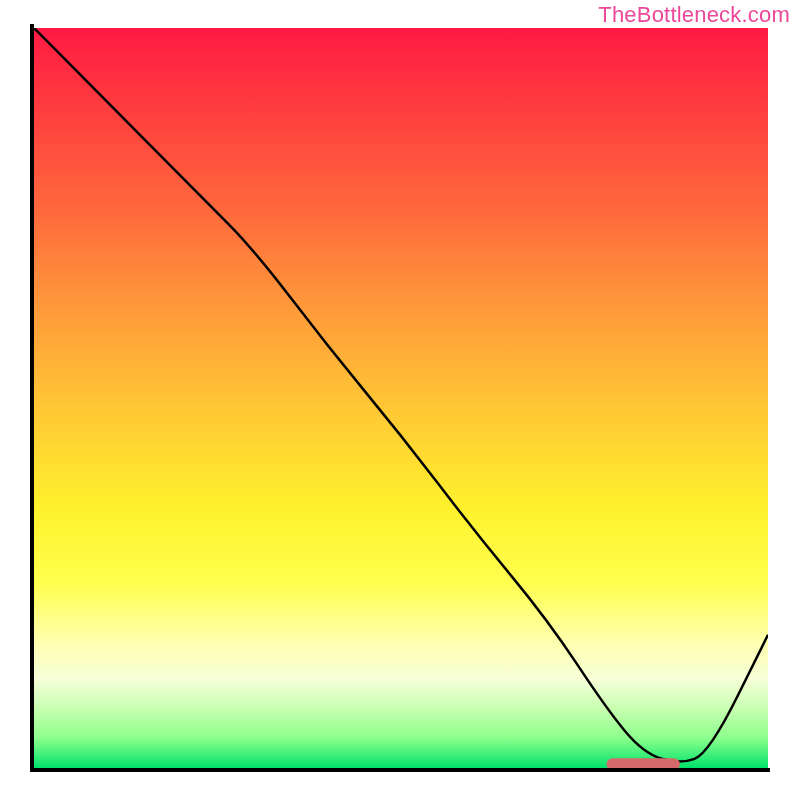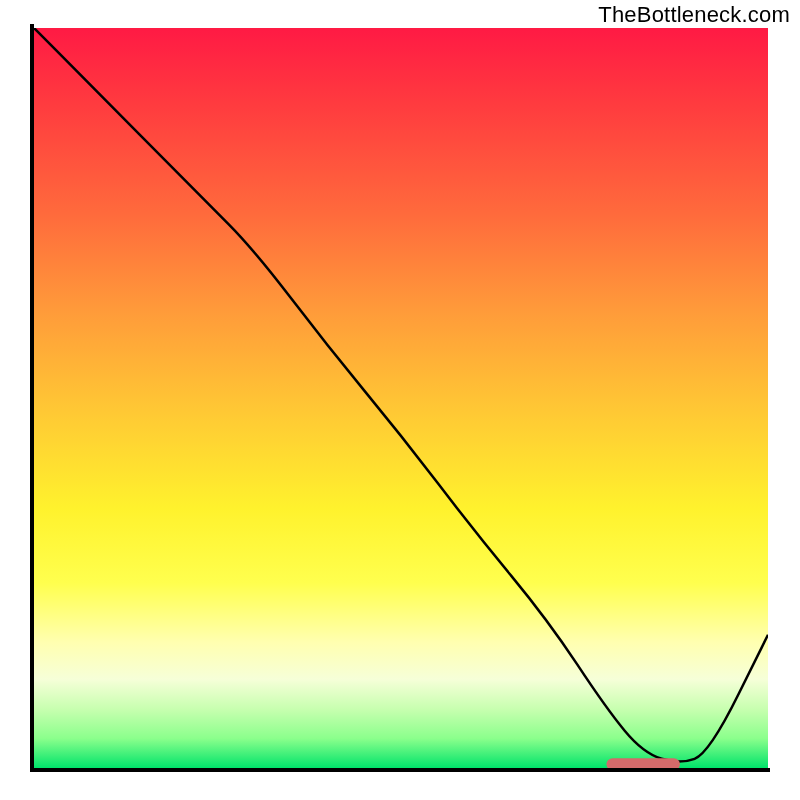--- a/index.html
+++ b/index.html
@@ -14,21 +14,21 @@
   .wrap {
     position: relative;
     width: 800px;
     height: 800px;
   }
   .watermark {
     position: absolute;
     top: 2px;
     right: 10px;
     font-size: 22px;
-    color: #000000;
+    color: #ec4899;
     font-weight: 400;
     letter-spacing: 0.2px;
     z-index: 10;
   }
   .plot {
     position: absolute;
     left: 34px;
     top: 28px;
     width: 734px;
     height: 740px;

